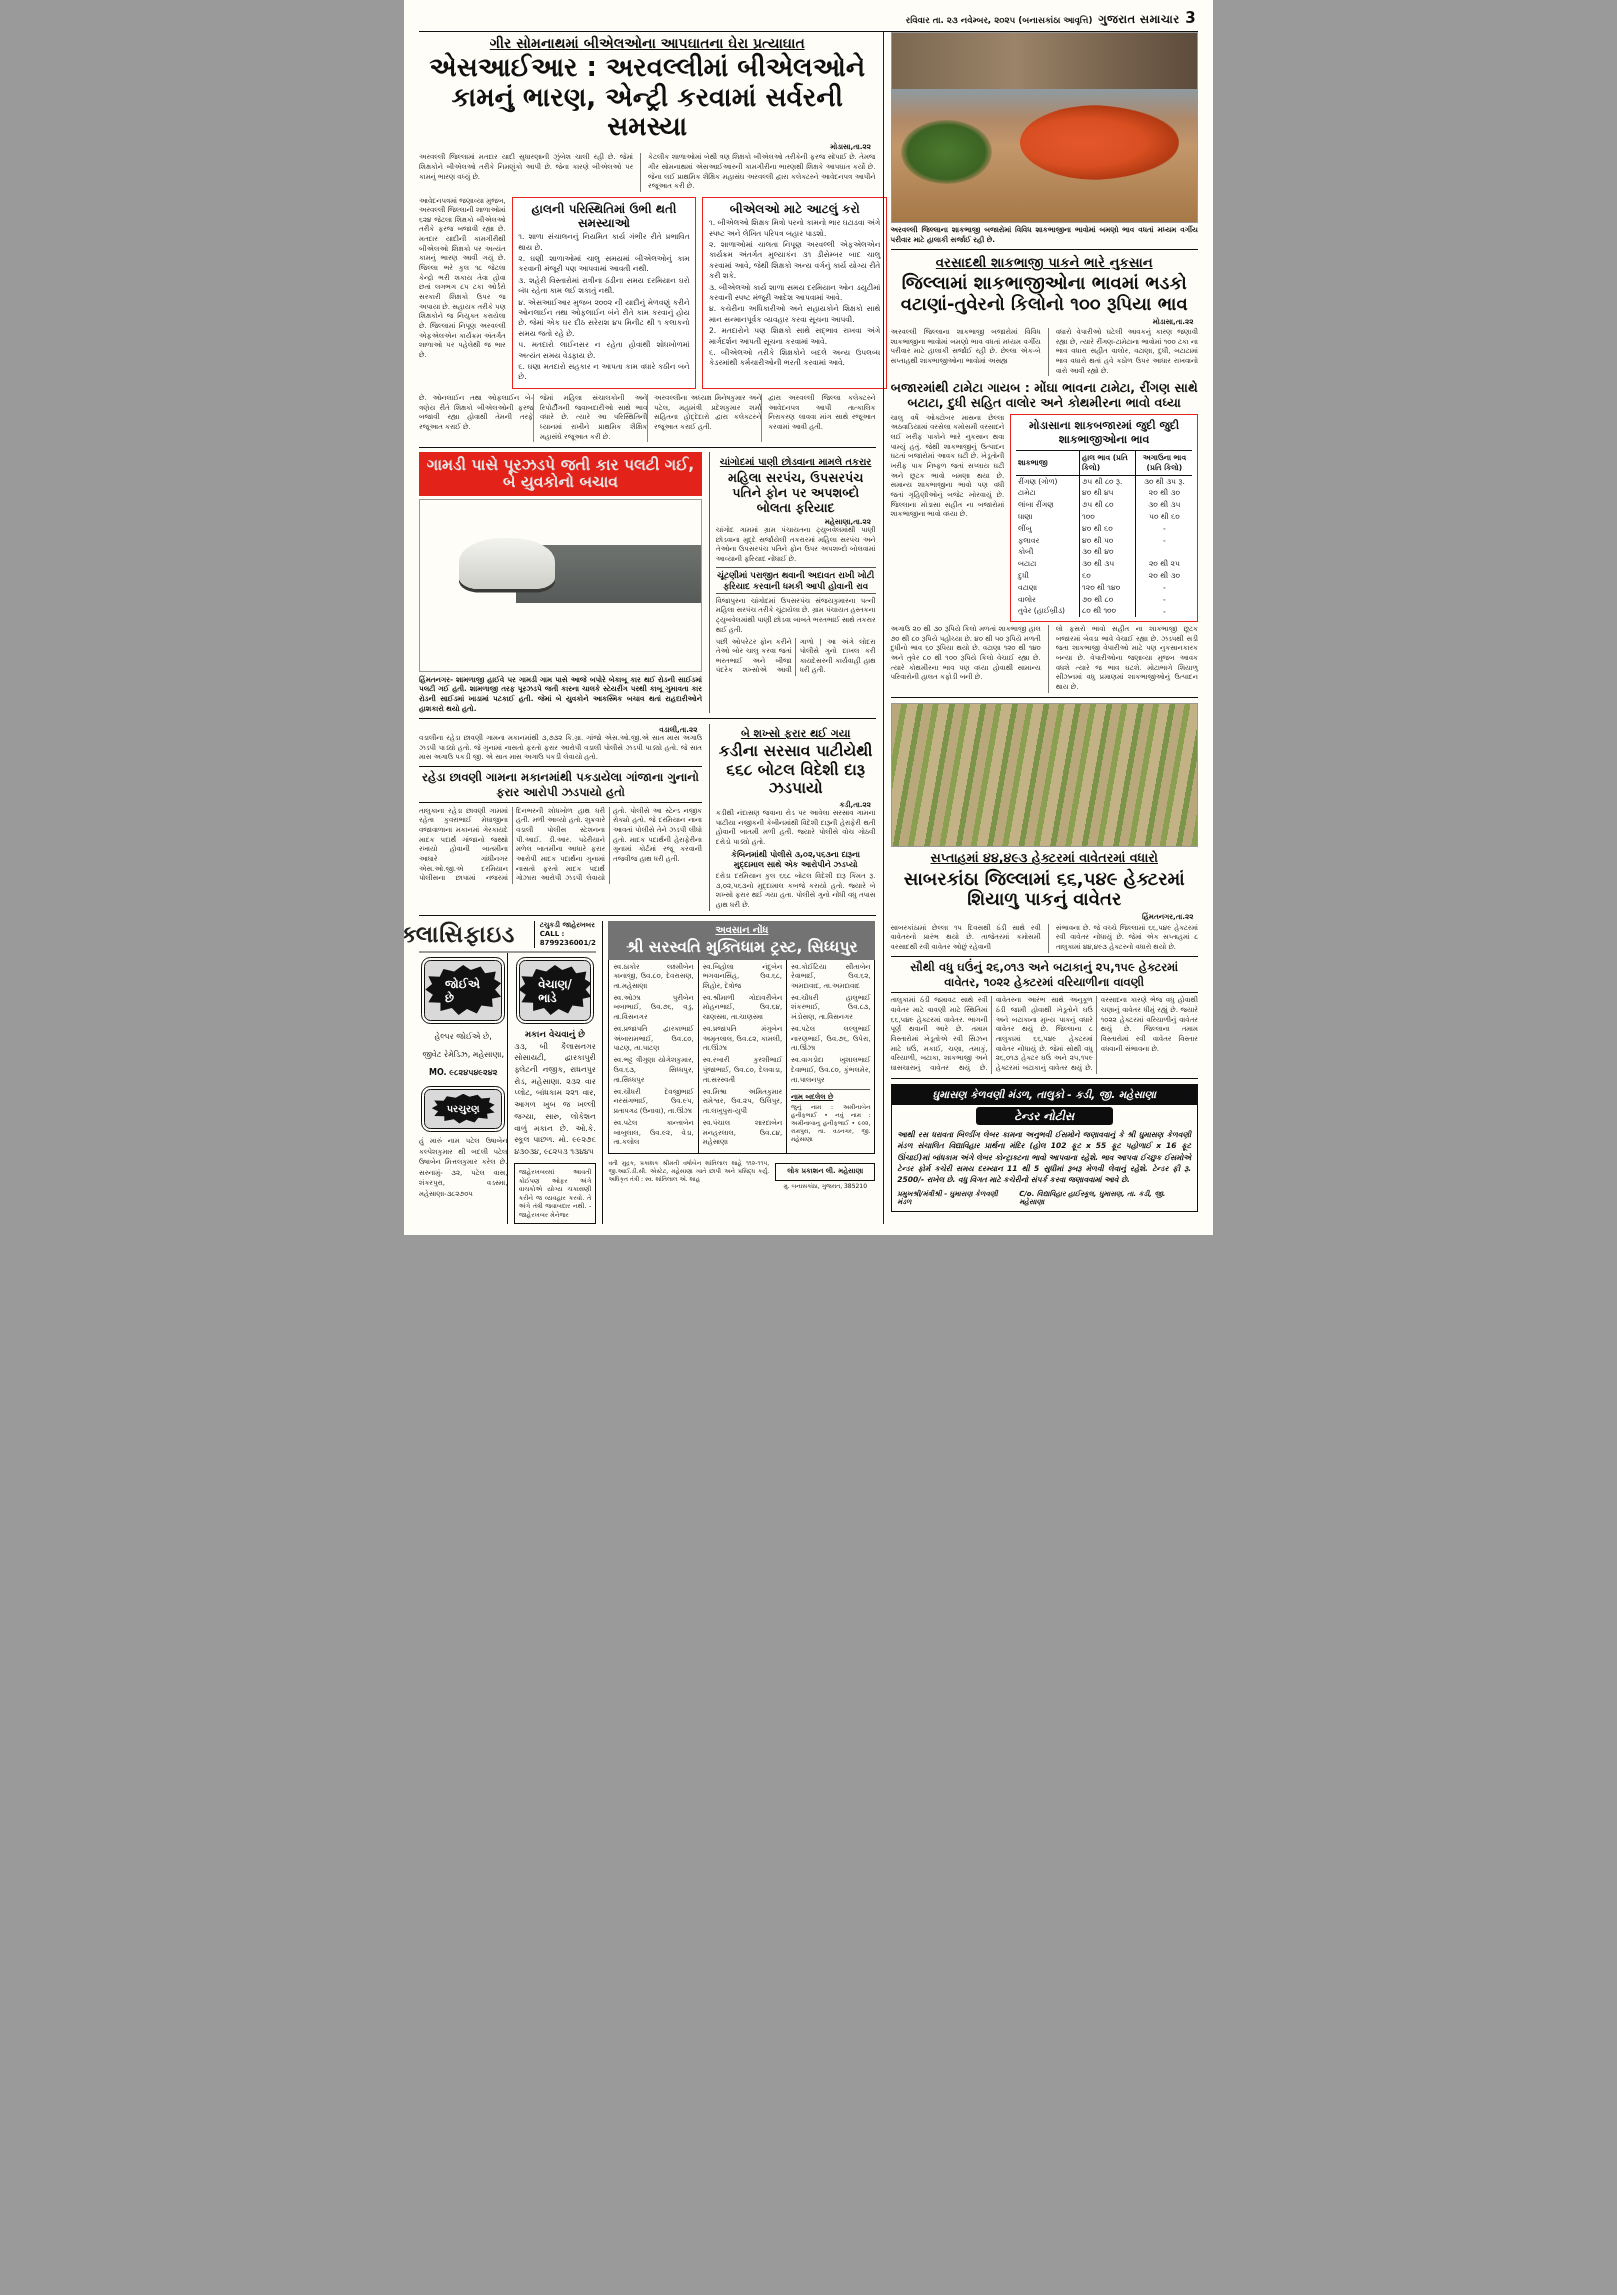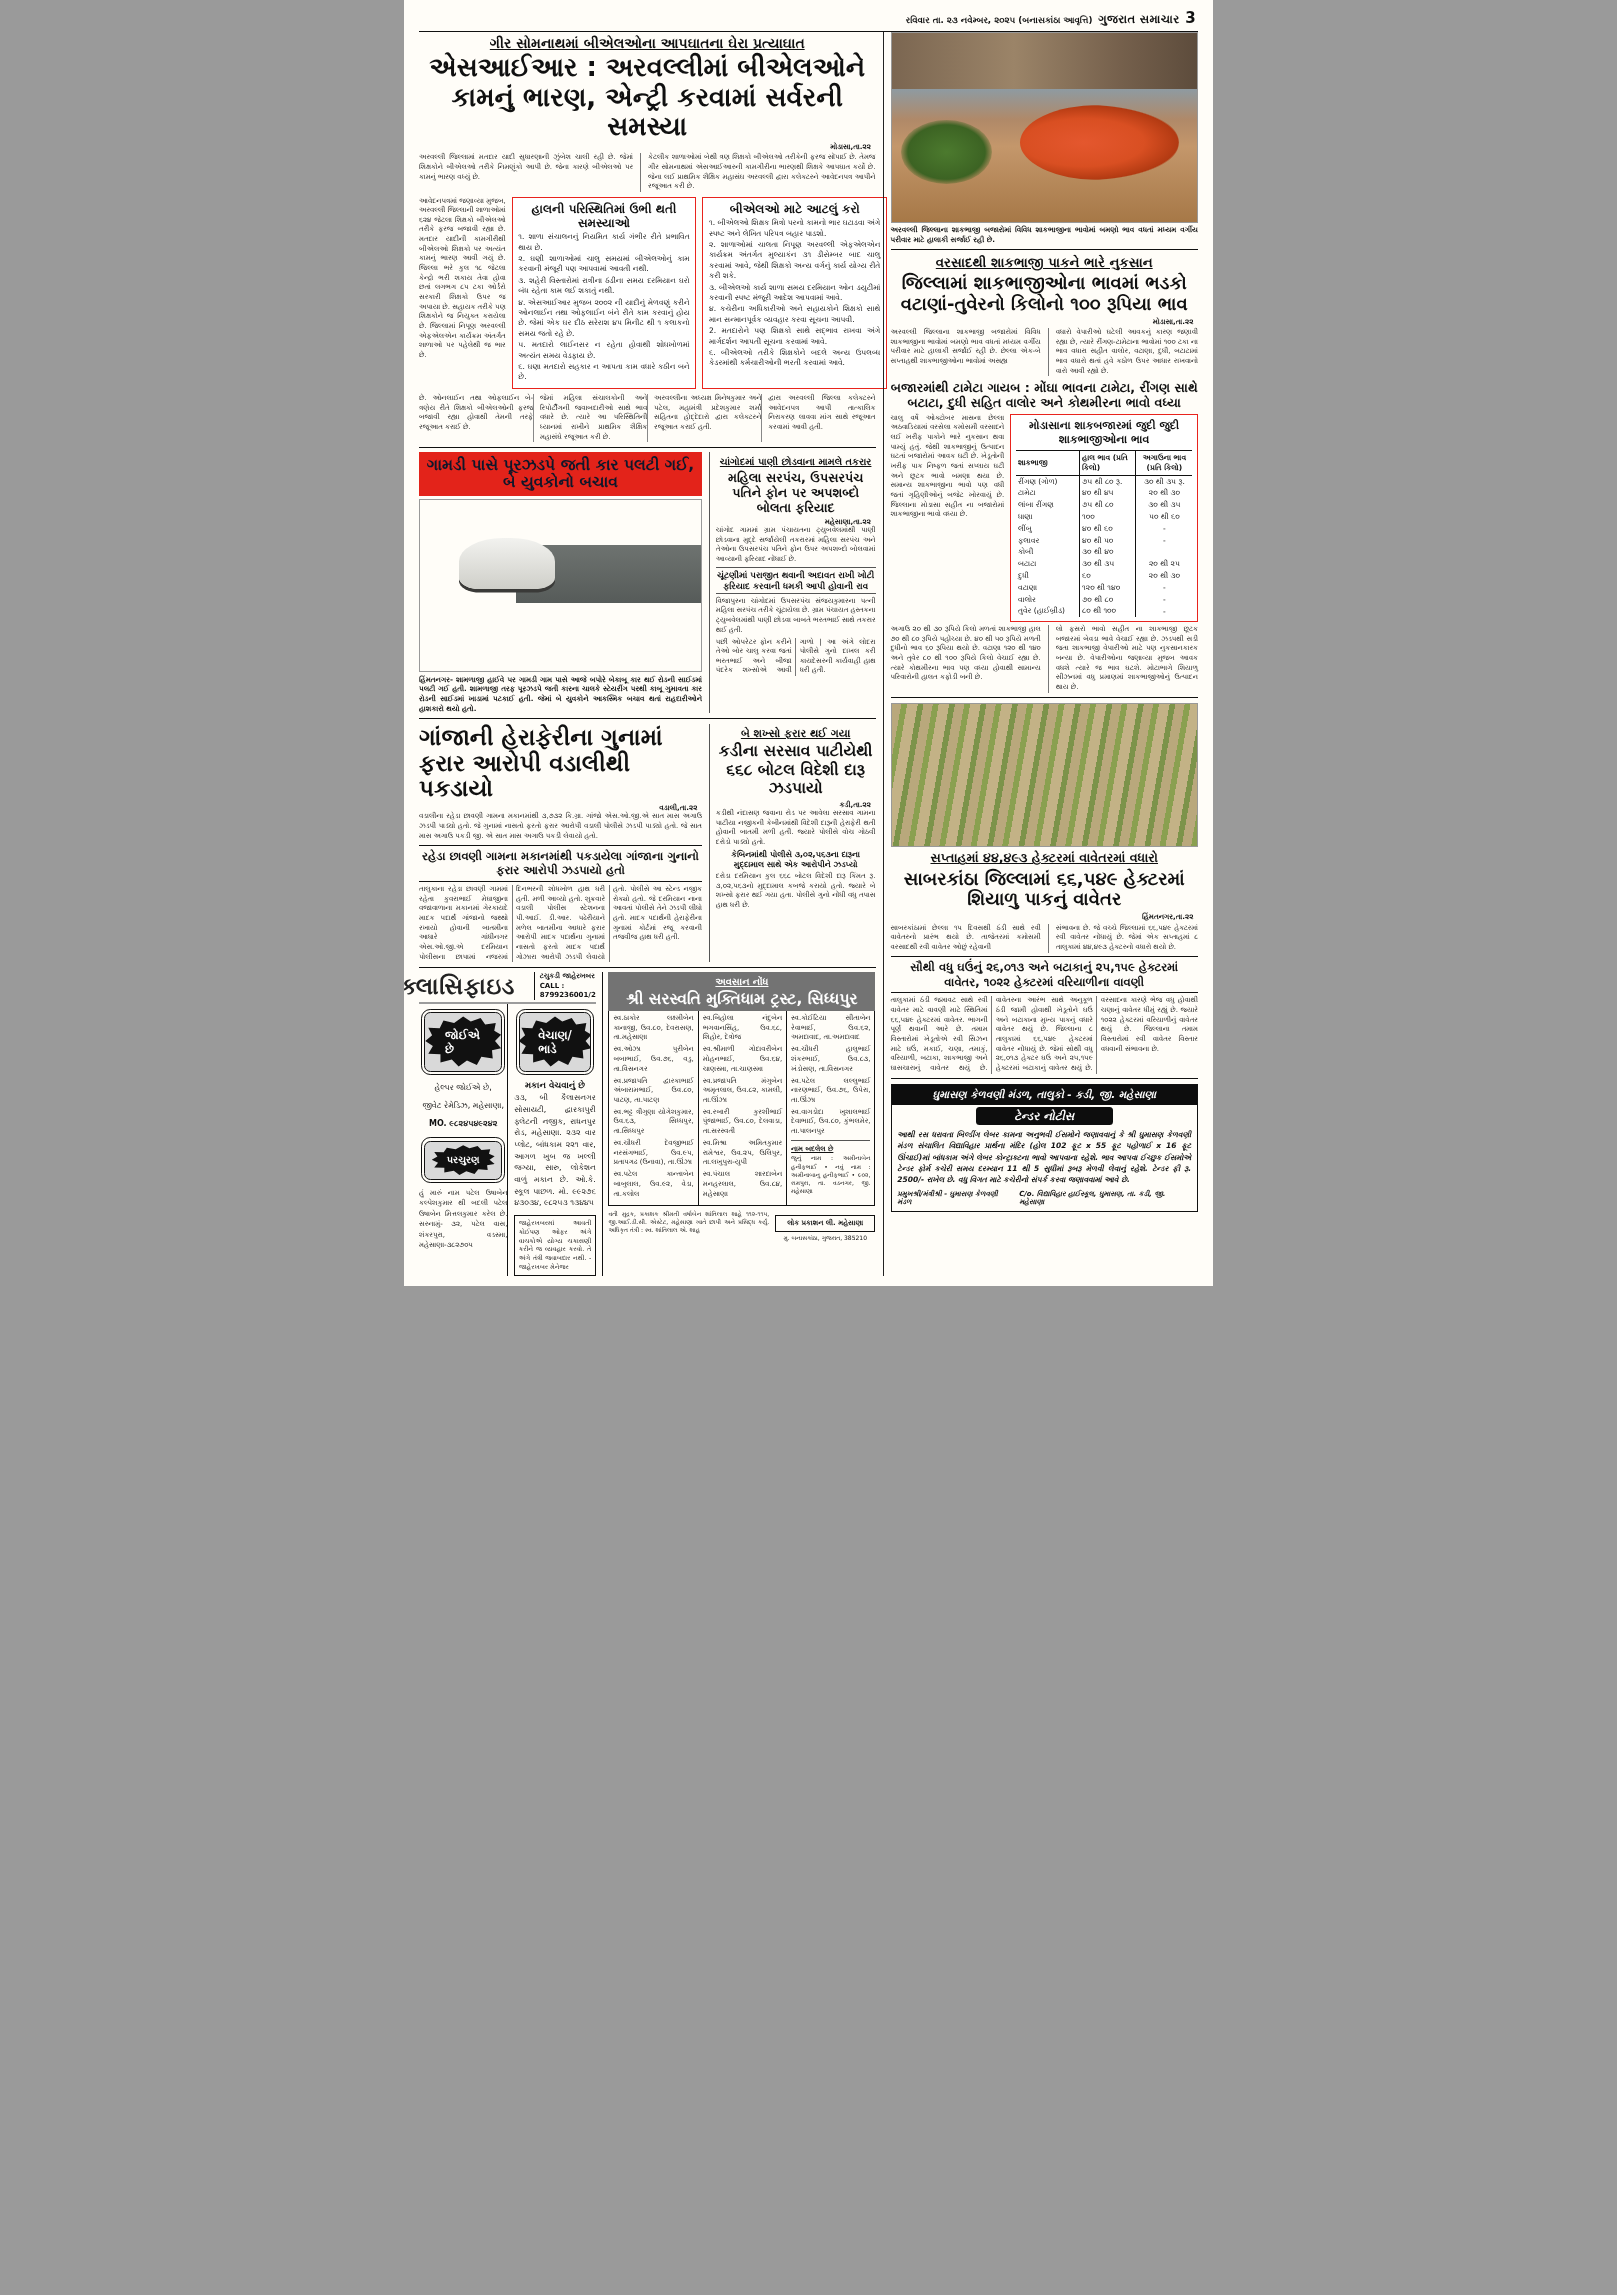--- a/index.html
+++ b/index.html
@@ -49,21 +49,21 @@
       background:linear-gradient(90deg,#7b6651,#9b8468 40%,#75604c 75%,#5d4c3c);}
   .ph-car{height:173px;background:
       linear-gradient(180deg,#cfd8da 0%,#b9c4c8 12%,#a3abaa 22%,#c1a47e 38%,#b59468 60%,#96halfway 0),
       linear-gradient(180deg,#cfd8da 0%,#b9c4c8 12%,#9aa3a2 24%,#bfa27c 40%,#b08f63 70%,#8d6f4c 100%);}
   .ph-car .road{position:absolute;left:34%;top:26%;width:66%;height:34%;background:linear-gradient(180deg,#6e7370,#565b59);}
   .ph-car .car{position:absolute;left:14%;top:22%;width:34%;height:30%;background:linear-gradient(180deg,#f2f2ef,#cfcfc9);
       border-radius:46% 46% 22% 22%;box-shadow:0 3.5px 0 #3a3a38;}
   .ph-field{height:144px;background:repeating-linear-gradient(100deg,#b9a87c 0 9.2px,#8aa050 9.2px 15px,#c3b286 15px 25.4px,#7c934a 25.4px 31px);}
   .caption{font-size:7.2px;font-weight:bold;line-height:1.35;text-align:justify;margin-top:2.3px;}
   
-  .banner-red{background:#e3231a;color:#0f172a;font-weight:bold;text-align:center;
+  .banner-red{background:#e3231a;color:#e5e5e5;font-weight:bold;text-align:center;
       font-size:15.6px;padding:4.6px 3.5px;line-height:1.1;}
   .banner-black{background:#737373;color:#fff;text-align:center;padding:3.5px 4.6px;}
   .banner-black .small{font-size:9.8px;font-weight:bold;text-decoration:underline;display:block;}
   .banner-black .big{font-size:15.6px;font-weight:bold;display:block;margin-top:1.7px;}
   
   .pricebox{border:1.7px solid #e8231d;padding:3.5px 4.6px;background:#fff;}
   .pricebox .tbl-title{font-size:11px;font-weight:bold;text-align:center;line-height:1.25;margin:1.2px 0 3.5px;}
   table.price{width:100%;border-collapse:collapse;font-size:7.5px;}
   table.price th{font-weight:bold;text-align:left;border-top:0.9px solid #111;border-bottom:0.9px solid #111;padding:1.7px 2.3px;}
   table.price td{padding:0.9px 2.3px;}
@@ -185,21 +185,20 @@
             <span> | </span>
             <span>આ અંગે લોદરા પોલીસે ગુનો દાખલ કરી કાયદેસરની કાર્યવાહી હાથ ધરી હતી.</span>
           </div>
         </div>
       </div>
 
       <hr class="rule">
 
       <div style="display:grid;grid-template-columns:62% 1fr;gap:0 7px;">
         <div>
-          <div class="hl-xl" style="font-size:23px;text-align:left;">ગાંજાની હેરાફેરીના ગુનામાં ફરાર આરોપી વડાલીથી પકડાયો</div>
           <div class="dateline">વડાલી,તા.૨૨</div>
           <div class="body-txt">વડાલીના રહેડા છાવણી ગામના મકાનમાંથી ૩,૭૩૨ કિ.ગ્રા. ગાંજો એસ.ઓ.જી.એ સાત માસ અગાઉ ઝડપી પાડ્યો હતો. જે ગુનામાં નાસતો ફરતો ફરાર આરોપી વડાલી પોલીસે ઝડપી પાડ્યો હતો. જે સાત માસ અગાઉ પકડી જી. એ સાત માસ અગાઉ પકડી લેવાયો હતો.</div>
           <div class="subhead-band">રહેડા છાવણી ગામના મકાનમાંથી પકડાયેલા ગાંજાના ગુનાનો ફરાર આરોપી ઝડપાયો હતો</div>
           <div class="body-txt cols3">
             <span>તાલુકાના રહેડા છાવણી ગામમાં રહેતા કુવરાભાઈ મેઘાજીના વજાવાળાના મકાનમાં ગેરકાયદે માદક પદાર્થ ગાંજાનો જથ્થો રખાયો હોવાની બાતમીના આધારે ગાંધીનગર એસ.ઓ.જી.એ દરમિયાન પોલીસના છાપામાં નજરમાં દિનભરની શોધખોળ હાથ ધરી હતી.</span>
             <span> </span>
             <span>મળી આવ્યો હતો. શુક્રવારે વડાલી પોલીસ સ્ટેશનના પી.આઈ. ડી.આર. પઢેરીયાને મળેલ બાતમીના આધારે ફરાર આરોપી માદક પદાર્થના ગુનામાં નાસતો ફરતો માદક પદાર્થ ગોઝારા આરોપી ઝડપી લેવાયો હતો.</span>
             <span> </span>
             <span>પોલીસે આ સ્ટેન્ડ નજીક રોક્યો હતો. જે દરમિયાન નાના આવતાં પોલીસે તેને ઝડપી લીધો હતો. માદક પદાર્થની હેરાફેરીના ગુનામાં કોર્ટમાં રજૂ કરવાની તજવીજ હાથ ધરી હતી.</span>
           </div>

